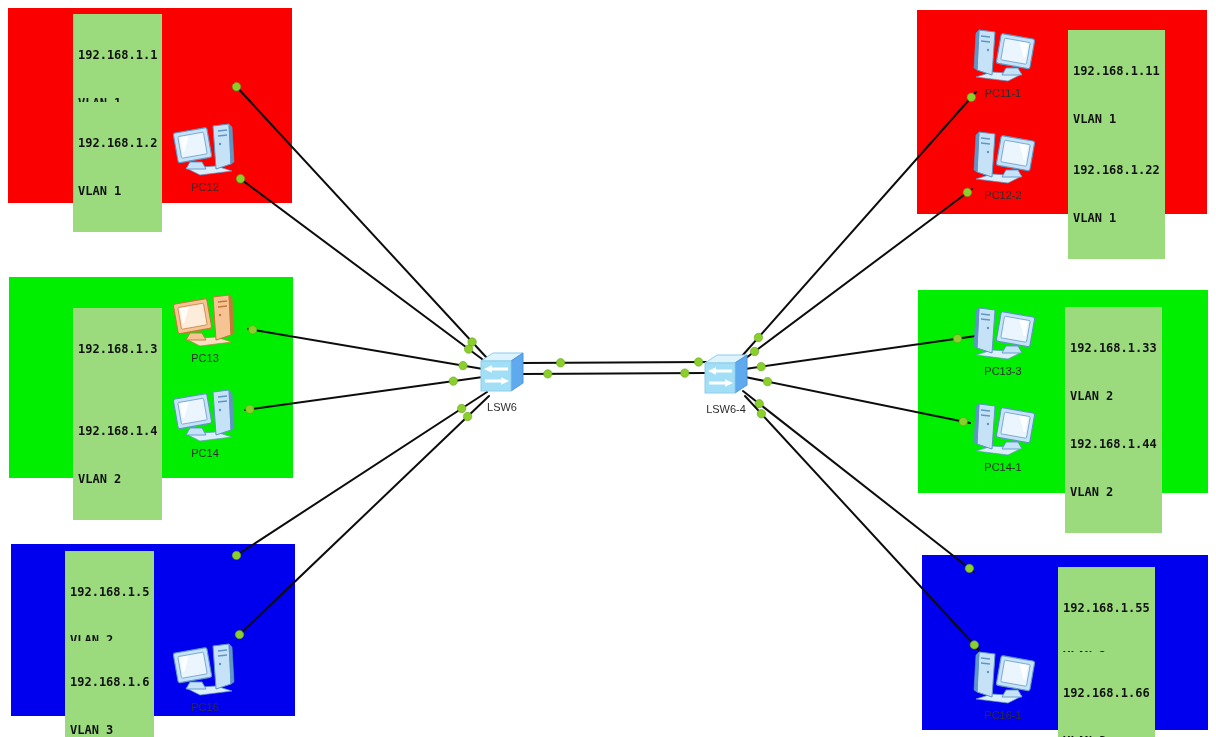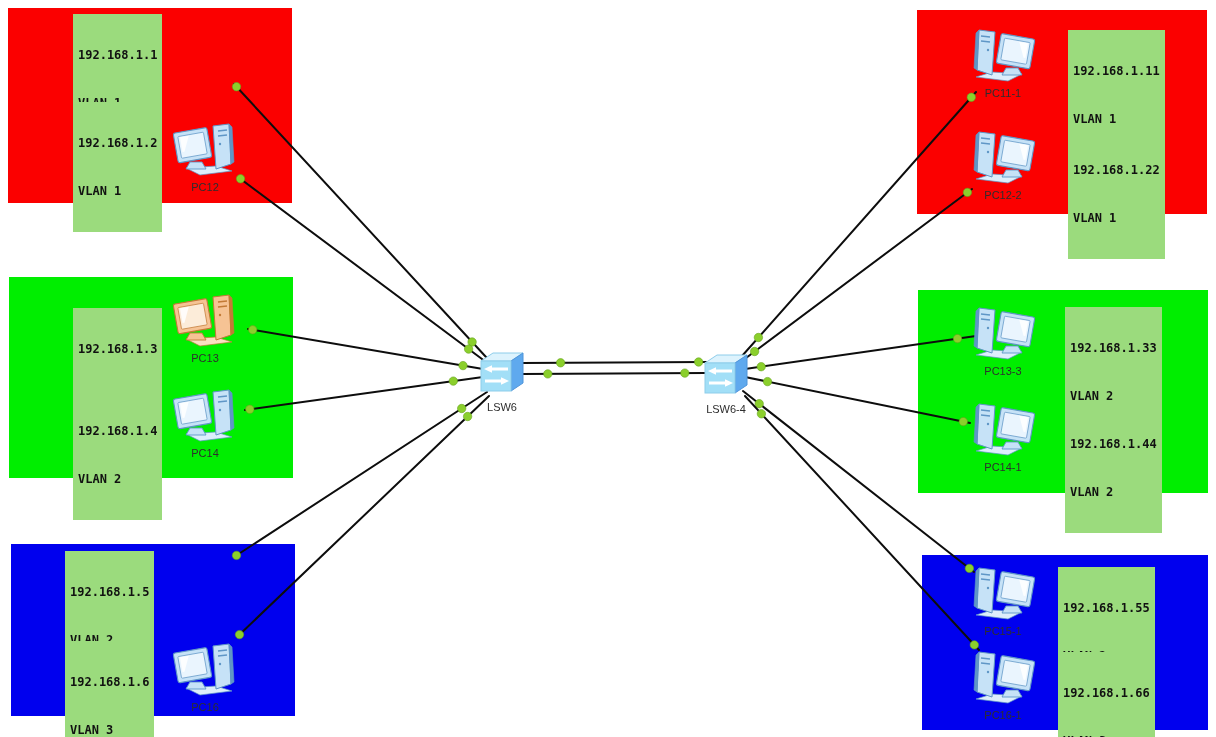--- a/index.html
+++ b/index.html
@@ -249,36 +249,20 @@
         <rect x="8" y="12" width="26" height="22" rx="1" style="fill:var(--pc-screen);stroke:var(--pc-dark);stroke-width:0.7"></rect>
         <polygon points="10,13 19,13 12,28 10,28" style="fill:#ffffff;opacity:0.85"></polygon>
       </g>
     </svg>
     <div class="dev-label">PC14-1</div>
   </div>
       <div class="ip" style="left: 1065px; top: 403px;">
     <div>192.168.1.44</div>
     <div>VLAN 2</div>
   </div>
-      <div class="node pc right pc-blue" style="left: 970px; top: 566px;">
-    <svg class="pc-icon" width="66" height="54" viewBox="0 0 66 54">
-      <polygon points="14,46 44,44 60,49 28,53" style="fill:var(--pc-lite);stroke:var(--pc-dark);stroke-width:0.7"></polygon>
-      <polygon points="41,4 57,2 59,42 44,47" style="fill:var(--pc-mid);stroke:var(--pc-dark);stroke-width:1"></polygon>
-      <polygon points="57,2 60,5 62,40 59,42" style="fill:var(--pc-dark);stroke:var(--pc-dark);stroke-width:0.6"></polygon>
-      <path d="M46 9 L55 8 M46 14 L55 13" style="stroke:var(--pc-dark);stroke-width:1.4;fill:none"></path>
-      <circle cx="48" cy="22" r="1.2" style="fill:var(--pc-dark)"></circle>
-      <polygon points="18,40 30,40 34,47 14,47" style="fill:var(--pc-mid);stroke:var(--pc-dark);stroke-width:0.9"></polygon>
-      <g transform="rotate(-10 22 26)">
-        <rect x="4" y="8" width="34" height="30" rx="2" style="fill:var(--pc-mid);stroke:var(--pc-dark);stroke-width:1.1"></rect>
-        <rect x="8" y="12" width="26" height="22" rx="1" style="fill:var(--pc-screen);stroke:var(--pc-dark);stroke-width:0.7"></rect>
-        <polygon points="10,13 19,13 12,28 10,28" style="fill:#ffffff;opacity:0.85"></polygon>
-      </g>
-    </svg>
-    <div class="dev-label">PC15-1</div>
-  </div>
       <div class="ip" style="left: 1058px; top: 567px;">
     <div>192.168.1.55</div>
     <div>VLAN 2</div>
   </div>
       <div class="node pc right pc-blue" style="left: 970px; top: 650px;">
     <svg class="pc-icon" width="66" height="54" viewBox="0 0 66 54">
       <polygon points="14,46 44,44 60,49 28,53" style="fill:var(--pc-lite);stroke:var(--pc-dark);stroke-width:0.7"></polygon>
       <polygon points="41,4 57,2 59,42 44,47" style="fill:var(--pc-mid);stroke:var(--pc-dark);stroke-width:1"></polygon>
       <polygon points="57,2 60,5 62,40 59,42" style="fill:var(--pc-dark);stroke:var(--pc-dark);stroke-width:0.6"></polygon>
       <path d="M46 9 L55 8 M46 14 L55 13" style="stroke:var(--pc-dark);stroke-width:1.4;fill:none"></path>

